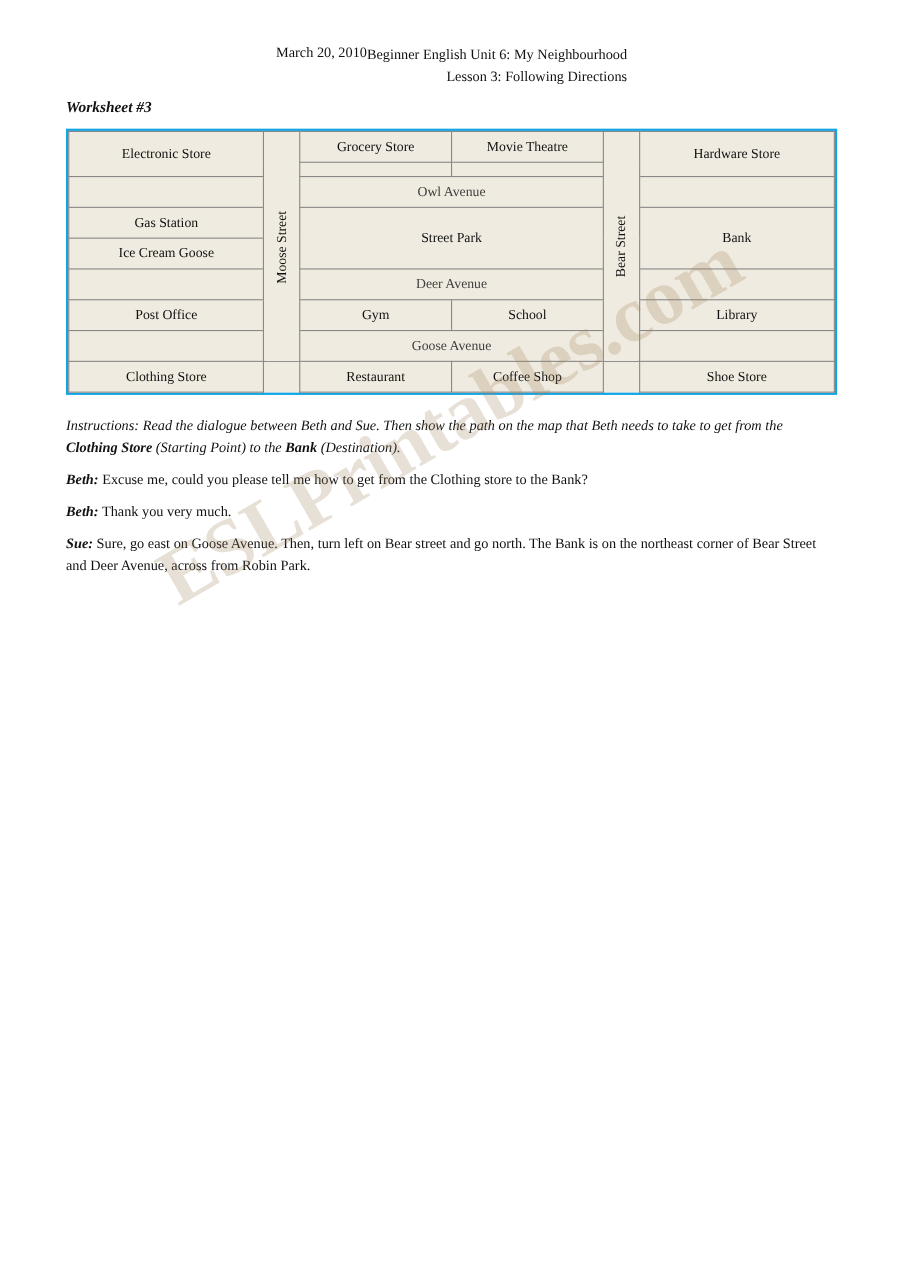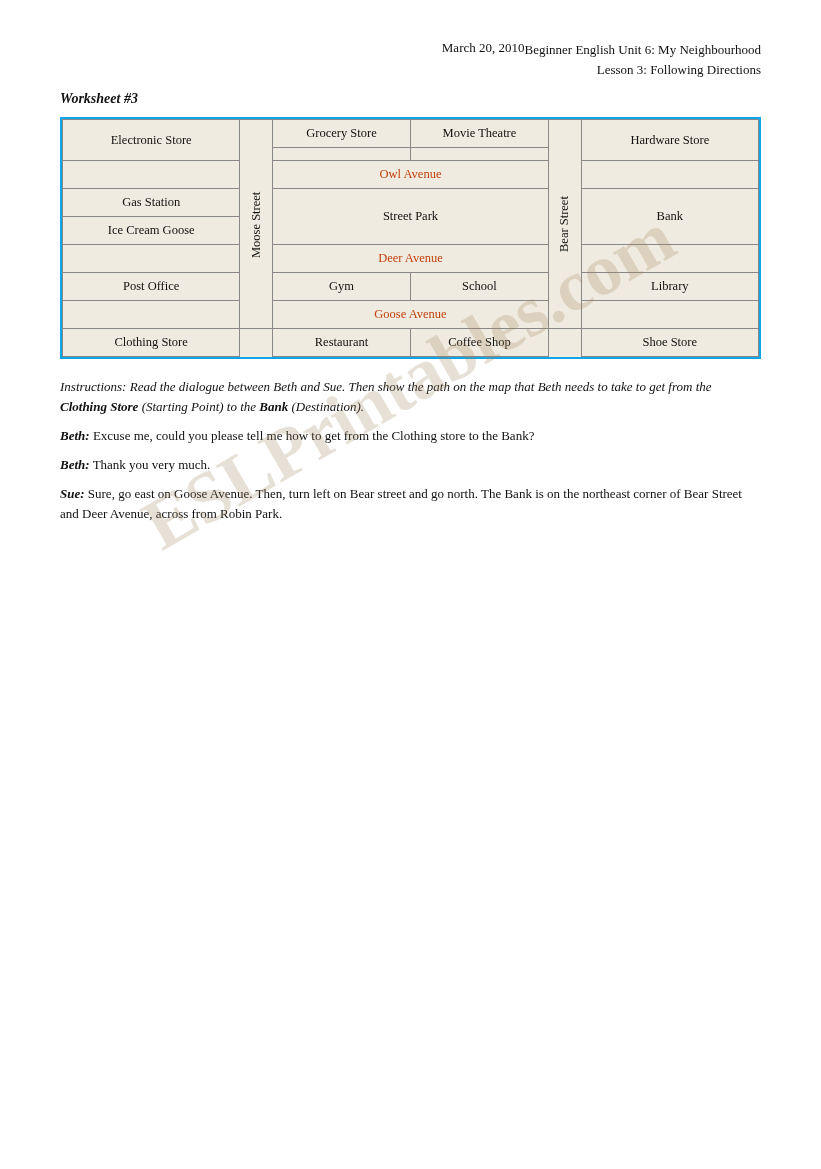--- a/index.html
+++ b/index.html
@@ -7,21 +7,21 @@
       background: #fff;
       font-family: 'Times New Roman', Times, serif;
       font-size: 13px;
       color: #111;
       width: 821px;
       min-height: 1169px;
       padding: 40px 60px;
     }
     .header-row {
       display: flex;
-      justify-content: flex-end;
+      justify-content: center;
       align-items: flex-start;
       margin-bottom: 6px;
     }
     .header-left {
       font-size: 13px;
     }
     .header-right {
       text-align: right;
       font-size: 13px;
       line-height: 1.5;
@@ -63,21 +63,21 @@
       font-size: 12.5px;
       background: #f0ebe0;
     }
     .cell-building {
       background: #e8e0cc;
     }
     .cell-road {
       background: #f7f3ec;
       font-style: normal;
       font-size: 12px;
-      color: #c2410c;
+      color: #404040;
       height: 24px;
     }
     .cell-park {
       background: #e8e0cc;
     }
     .cell-empty {
       background: #f0ebe0;
       border: 1.5px solid #888;
     }
     .cell-street-label {

